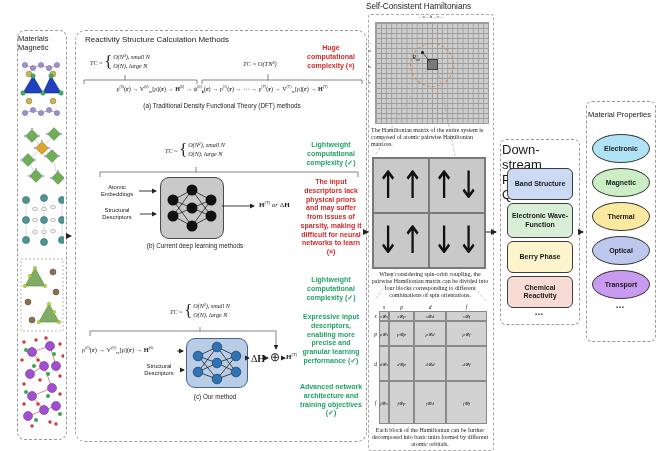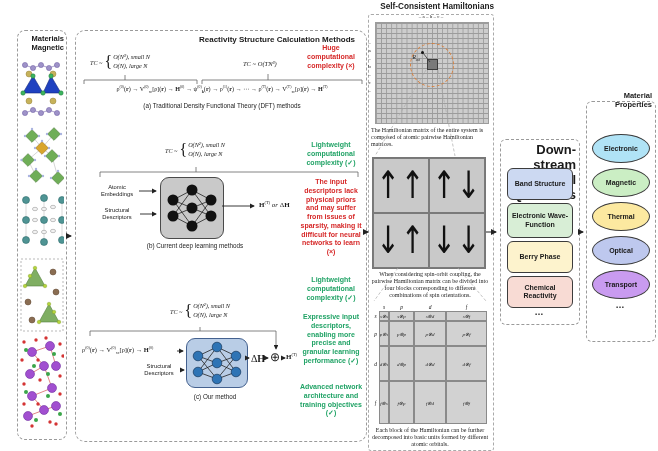--- a/index.html
+++ b/index.html
@@ -1,20 +1,20 @@
 <!DOCTYPE html>
 <html><head>
 <meta charset="utf-8">
 <style>
   html,body{margin:0;padding:0;background:#fff;}
   #canvas{position:relative;width:658px;height:451px;background:#fff;overflow:hidden;
           font-family:"Liberation Sans",sans-serif;color:#1a1a1a;}
   .abs{position:absolute;}
   .border-dash{position:absolute;border:1px dashed #9a9a9a;}
-  .title{font-weight:bold;text-align:right;line-height:1.15;}
+  .title{font-weight:normal;text-align:left;line-height:1.15;}
   .serif{font-family:"Liberation Serif",serif;}
   .it{font-style:italic;}
   .ctr{text-align:center;}
   .nw{white-space:nowrap;}
   sup{vertical-align:super;font-size:0.62em;line-height:0;}
   sub{vertical-align:sub;font-size:0.62em;line-height:0;}
   .note{font-weight:bold;text-align:center;line-height:1.25;font-size:7px;}
   .red{color:#d62828;}
   .green{color:#21a366;}
   .tc{display:flex;align-items:center;font-size:6.2px;}
@@ -394,21 +394,21 @@
     <div class="abs title" style="left:502px;top:143px;width:74px;font-size:13px;">Down-stream Physical Quantities</div>
     <div class="dbox" style="top: 168px; height: 30px; background-color: rgb(204, 217, 242);">Band Structure</div>
     <div class="dbox" style="top: 203px; height: 33px; background-color: rgb(216, 238, 214);">Electronic Wave-Function</div>
     <div class="dbox" style="top: 241px; height: 30px; background-color: rgb(253, 243, 205);">Berry Phase</div>
     <div class="dbox" style="top: 276px; height: 30px; background-color: rgb(248, 219, 212);">Chemical Reactivity</div>
     <div class="abs ctr" style="left:507px;top:307px;width:64px;font-size:9px;font-weight:bold;">…</div>
   </div>
 
   <div class="border-dash" style="left:586px;top:101px;width:68px;height:239px;border-radius:6px;"></div>
   <div>
-    <div class="abs title" style="left:588px;top:92px;width:64px;font-size:7.5px;">Material Properties</div>
+    <div class="abs title" style="left:588px;top:111px;width:64px;font-size:7.5px;">Material Properties</div>
     <div class="ell" style="top: 134px; background-color: rgb(176, 227, 246);">Electronic</div>
     <div class="ell" style="top: 168px; background-color: rgb(203, 238, 196);">Magnetic</div>
     <div class="ell" style="top: 202px; background-color: rgb(252, 233, 160);">Thermal</div>
     <div class="ell" style="top: 236px; background-color: rgb(190, 200, 238);">Optical</div>
     <div class="ell" style="top: 270px; background-color: rgb(201, 155, 240);">Transport</div>
     <div class="abs ctr" style="left:592px;top:300px;width:56px;font-size:9px;font-weight:bold;">…</div>
   </div>
 
   <svg class="ovl" width="658" height="451" viewBox="0 0 658 451">
     <defs>

